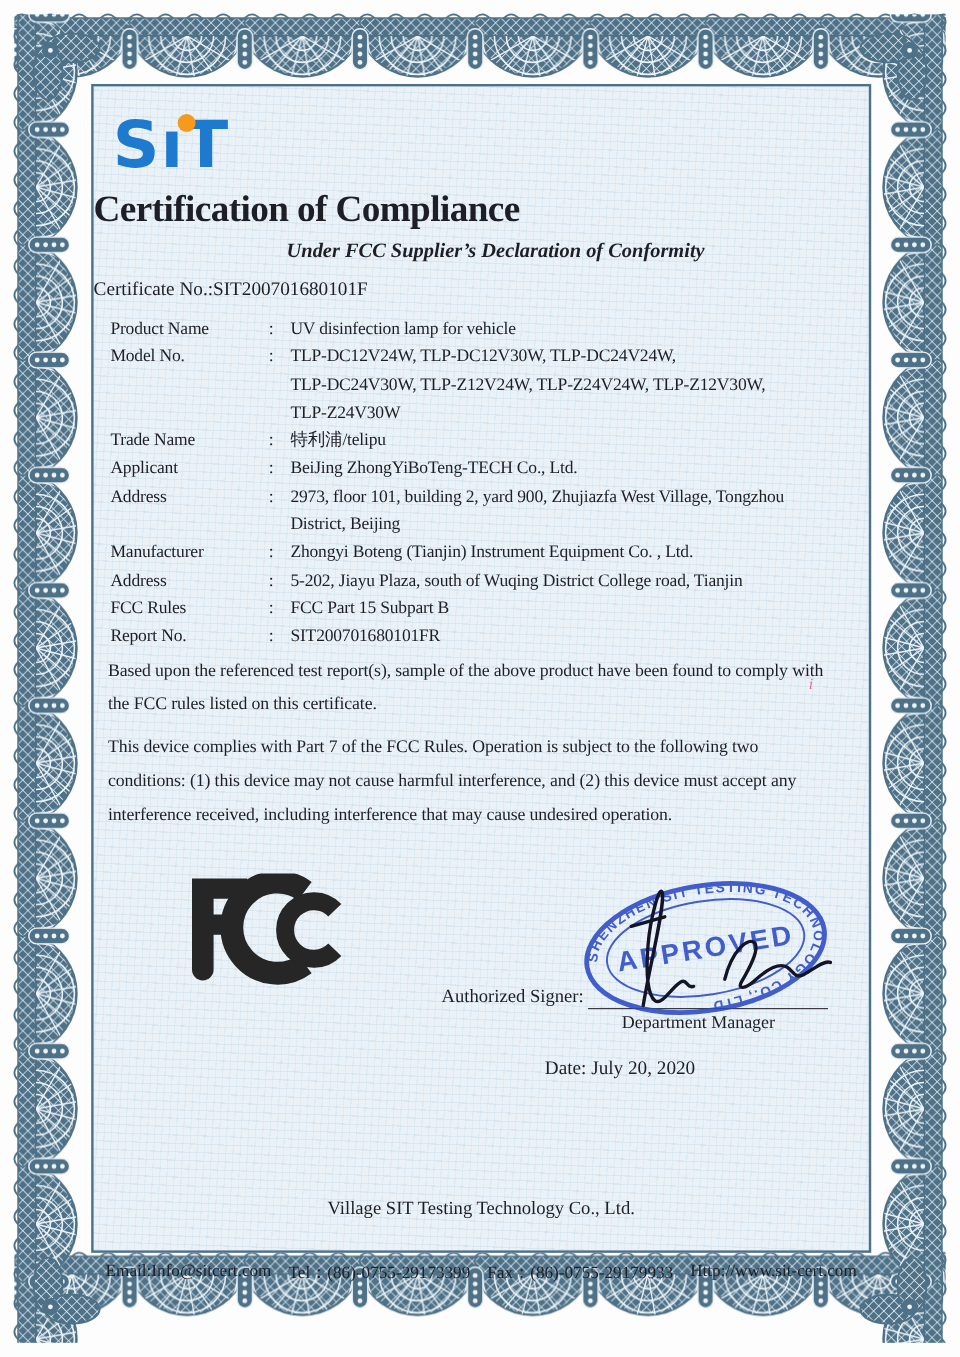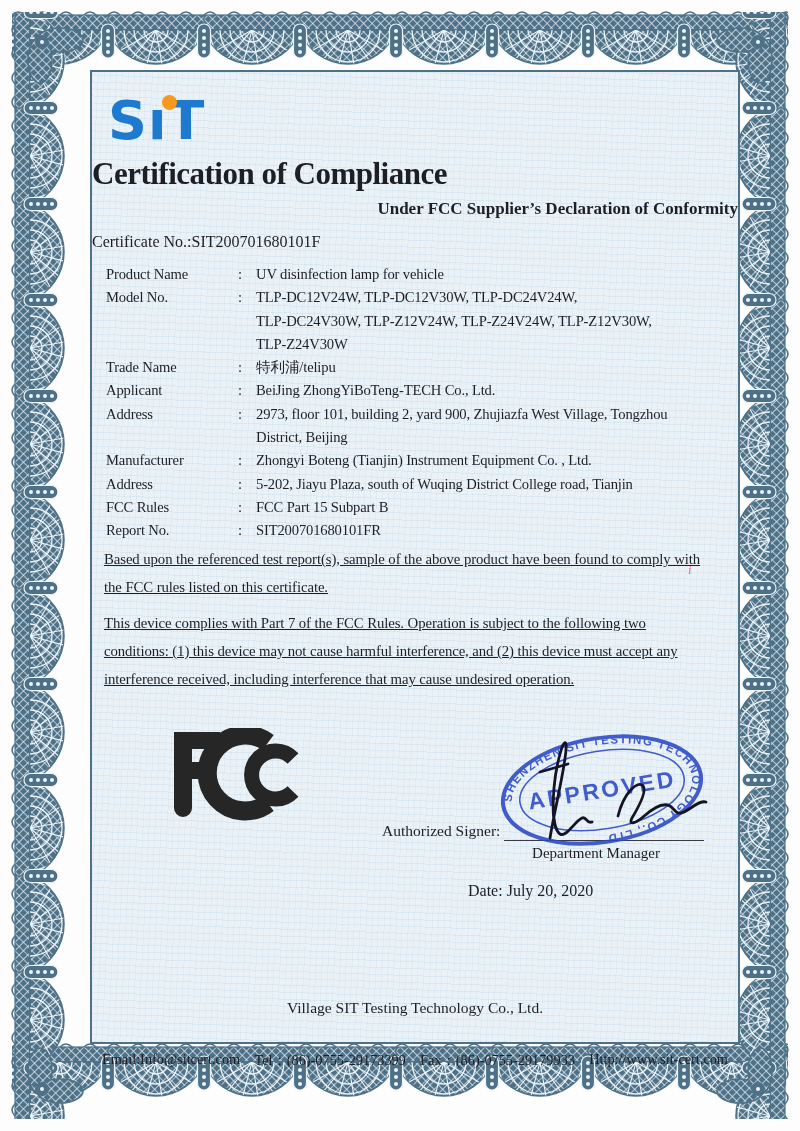--- a/index.html
+++ b/index.html
@@ -5,39 +5,39 @@
   html,body{margin:0;padding:0;background:#fff;}
   .page{position:relative;width:800px;height:1131px;background:#fdfdfd;overflow:hidden;
         font-family:"Liberation Serif","DejaVu Serif",serif;color:#1e1e26;}
   .border-art{position:absolute;left:0;top:0;}
   
   .panel{position:absolute;left:76px;top:70px;width:646px;height:970px;
     border:2px solid #4d7189;
     background:
       repeating-linear-gradient(93deg, rgba(120,165,200,.09) 0 1px, transparent 1px 6px),
       repeating-linear-gradient(2deg, rgba(120,165,200,.13) 0 1px, transparent 1px 7px),
-      #eaf2f8; margin-left: 14px;}
+      #eaf2f8;}
   .panel *{position:absolute;}
   
   .logo{left:16px;top:22px;width:120px;height:60px;font-family:"DejaVu Sans","Liberation Sans",sans-serif;
         font-weight:bold;font-size:54px;line-height:54px;color:#1d7ace;letter-spacing:1px;}
   .logo span{position:static;}
   .logo .dot{position:absolute;left:54px;top:1px;width:15px;height:15px;border-radius:50%;background:#f59a1c;}
   
   .title{left:0;top:84px;width:100%;text-align:left;font-size:31px;font-weight:bold;letter-spacing:-.5px;}
-  .subtitle{left:0;top:127px;width:100%;text-align:right;font-size:17px;font-weight:bold;}
+  .subtitle{left:12px;top:127px;width:100%;text-align:center;font-size:17px;font-style:italic;font-weight:bold;}
   .certno{left:0;top:161px;width:100%;text-align:left;font-size:16px;}
   
   .fields{left:14px;top:191px;width:620px;font-size:14.6px;letter-spacing:-.15px;line-height:23.3px;}
   .frow{position:static;display:grid;grid-template-columns:132px 18px 1fr;}
   .flabel,.fcolon,.fval{position:static;}
   .fval{white-space:pre;}
   
   .para{left:12px;width:628px;font-size:14.8px;letter-spacing:-.1px;line-height:28px;}
-  .para div{position:static;white-space:nowrap;text-decoration:underline;}
+  .para div{position:static;white-space:nowrap;}
   .para1{top:473px;} .para2{top:537px;}
   .stray-i{left:596px;top:490px;font-size:13px;font-style:italic;color:#e2708d;}
   
   .fccmark{left:72px;top:656px;}
   
   .authrow{left:290px;top:750px;width:322px;display:flex;align-items:flex-start;}
   .authlabel{position:static;font-size:15.5px;white-space:nowrap;}
   .authline{position:static;flex:1;border-bottom:1.6px solid #3a3a44;height:18px;margin-left:4px;}
   .role{left:399px;top:773px;width:210px;text-align:center;font-size:15px;}
   .stamp{left:388px;top:626px;z-index:3;pointer-events:none;}

